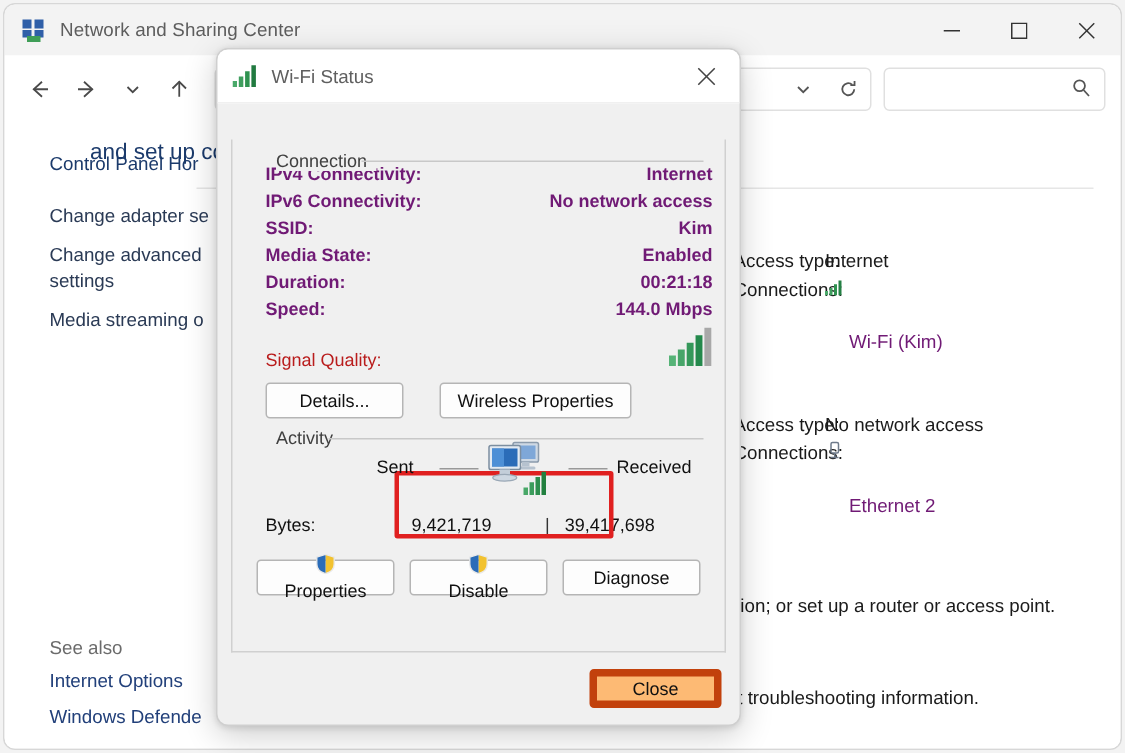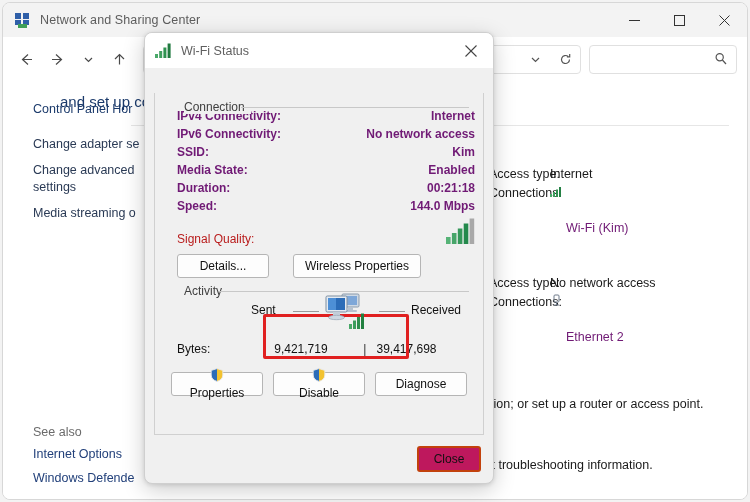--- a/index.html
+++ b/index.html
@@ -183,22 +183,22 @@
   .bytes-lbl { width: 74px; }
   .bytes-sent { width: 108px; text-align: center; }
   .bytes-bar { width: 24px; text-align: center; color: #333; }
   .bytes-recv { width: 110px; text-align: left; }
 
   .bottombtns { display: flex; gap: 10px; justify-content: center; margin-top: 16px; }
   .btn-ico { display: flex; align-items: center; gap: 4px; flex-direction: column; }
 
   .dlg-footer { position: absolute; right: 12px; bottom: 11px; }
   .btn-close {
-    background: #be185d; border: 2px solid #c2410c; border-radius: 3px;
-    font-size: 12px; color: #111; height: 26px; width: 64px;
+    background: #fdba74; border: 5px solid #c2410c; border-radius: 3px;
+    font-size: 12px; color: #111; height: 26px; width: 88px;
     display: flex; align-items: center; justify-content: center;
   }
 
   .shield { width: 14px; height: 14px; }
 </style>
 </head>
 <body>
 
 <div id="root">
 

